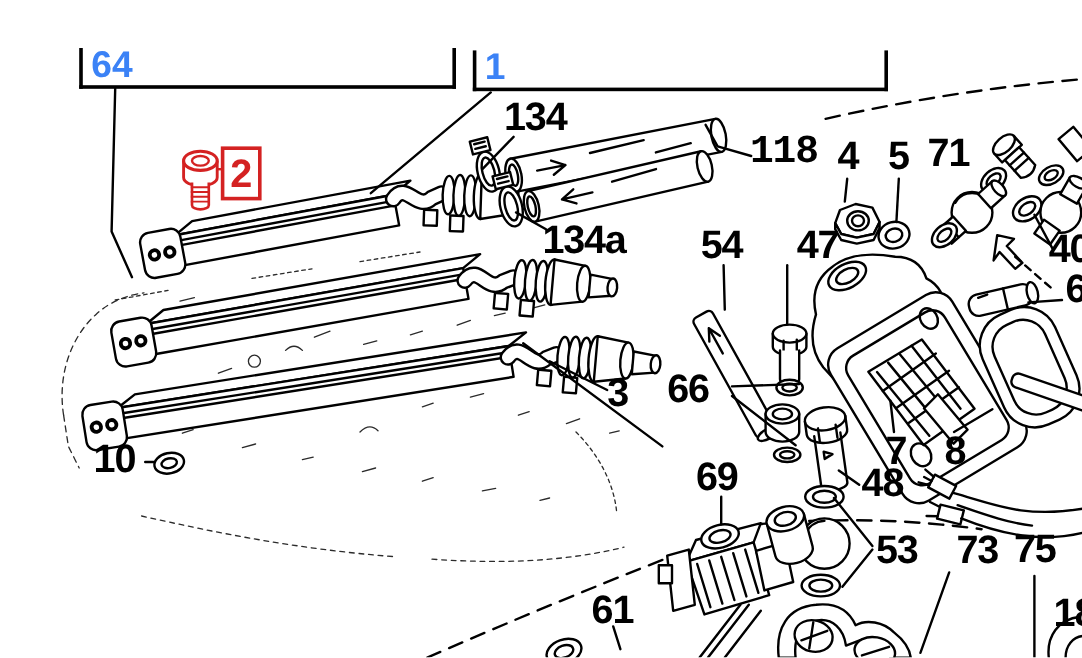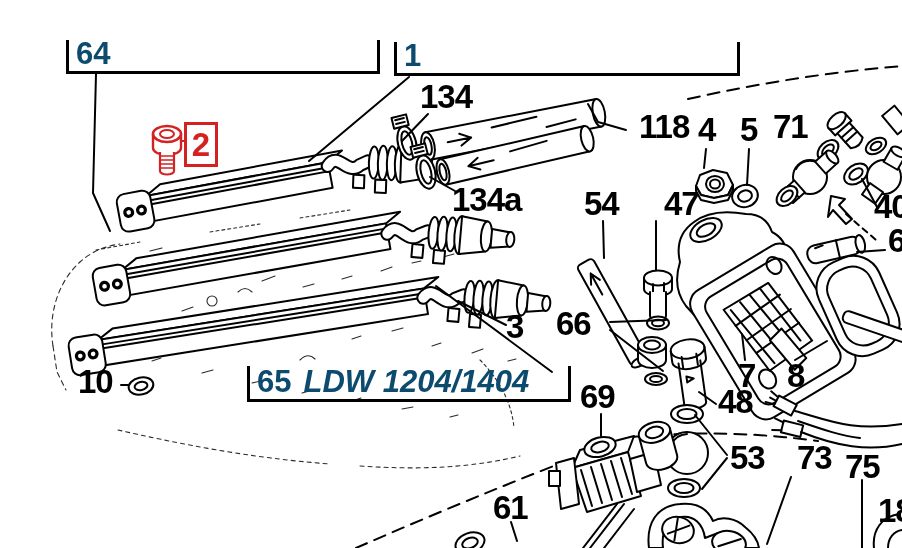--- a/index.html
+++ b/index.html
@@ -4,22 +4,22 @@
 <style>
   *{margin:0;padding:0;box-sizing:border-box}
   html,body{background:#fff}
   body{width:902px;height:548px;font-family:"Liberation Sans",sans-serif;}
   #stage{position:relative;width:902px;height:548px;overflow:hidden;background:#fff;}
   #art{position:absolute;left:0;top:0;}
   .k{fill:none;stroke:#000;stroke-width:2;stroke-linecap:round;stroke-linejoin:round}
   .kf{fill:#fff;stroke:#000;stroke-width:2;stroke-linecap:round;stroke-linejoin:round}
   .sk{fill:none;stroke:#2b2b2b;stroke-width:1.1;stroke-linecap:round}
   .pl{position:absolute;font-weight:bold;font-size:33px;line-height:1;color:#000;letter-spacing:-1px;white-space:nowrap;}
-  .gb{position:absolute;display:flex;align-items:flex-end;gap:12px;border:3px solid #000;border-top:none;
-      padding:0 8px 2px 7px;font-size:31px;font-weight:bold;line-height:1;white-space:nowrap;color:#0c4a6e;}
+  .gb{position:absolute;display:flex;align-items:flex-end;gap:0;border:3px solid #000;border-top:none;
+      padding:0 8px 2px 7px;font-size:31px;font-weight:bold;line-height:1;white-space:nowrap;color:#3b82f6;}
   .gb .mdl{font-style:italic;}
   #p2box{position:absolute;left:184px;top:122px;width:34px;height:45px;border:3px solid #d42222;color:#d42222;
          display:flex;align-items:center;justify-content:center;font-weight:bold;font-size:33px;background:transparent;}
 </style>
 </head>
 <body>
 
 <div id="stage">
 
 <svg id="art" width="902" height="548" viewBox="0 0 902 548" xmlns="http://www.w3.org/2000/svg">
@@ -373,45 +373,41 @@
     <path stroke-width="2" d="M181,141 L185,141"></path>
   </g>
 </svg>
 
 <div class="gb" style="left:66px;top:40px;width:314px;height:34px;">
   <span>64</span>
 </div>
 <div class="gb" style="left:394px;top:42px;width:346px;height:34px;">
   <span>1</span>
 </div>
-<div class="gb" style="left:247px;top:366px;width:324px;height:36px;">
-  <span>65</span>
-  <span class="mdl">LDW 1204/1404</span>
-</div>
 
 <div id="p2box">
   <span>2</span>
 </div>
 
 <div class="pl" style="left:420px;top:80px;">134</div>
-<div class="pl" style="left:639px;top:110px;">118</div>
+<div class="pl" style="left:625px;top:110px;font-family:Liberation Mono, monospace;">118</div>
 <div class="pl" style="left:698px;top:113px;">4</div>
 <div class="pl" style="left:740px;top:113px;">5</div>
 <div class="pl" style="left:773px;top:110px;">71</div>
 <div class="pl" style="left:452px;top:183px;">134a</div>
 <div class="pl" style="left:584px;top:187px;">54</div>
 <div class="pl" style="left:640px;top:187px;margin-left:24px;">47</div>
 <div class="pl" style="left:874px;top:190px;">40</div>
 <div class="pl" style="left:888px;top:224px;">6</div>
 <div class="pl" style="left:506px;top:310px;">3</div>
 <div class="pl" style="left:556px;top:307px;">66</div>
 <div class="pl" style="left:78px;top:365px;">10</div>
 <div class="pl" style="left:738px;top:359px;">7</div>
 <div class="pl" style="left:787px;top:359px;">8</div>
 <div class="pl" style="left:718px;top:385px;">48</div>
 <div class="pl" style="left:580px;top:380px;">69</div>
 <div class="pl" style="left:730px;top:441px;">53</div>
 <div class="pl" style="left:779px;top:441px;margin-left:18px;">73</div>
-<div class="pl" style="left:845px;top:450px;">75</div>
+<div class="pl" style="left:845px;top:440px;">75</div>
 <div class="pl" style="left:493px;top:491px;">61</div>
 <div class="pl" style="left:878px;top:494px;">18</div>
 
 </div>
 
 </body></html>

